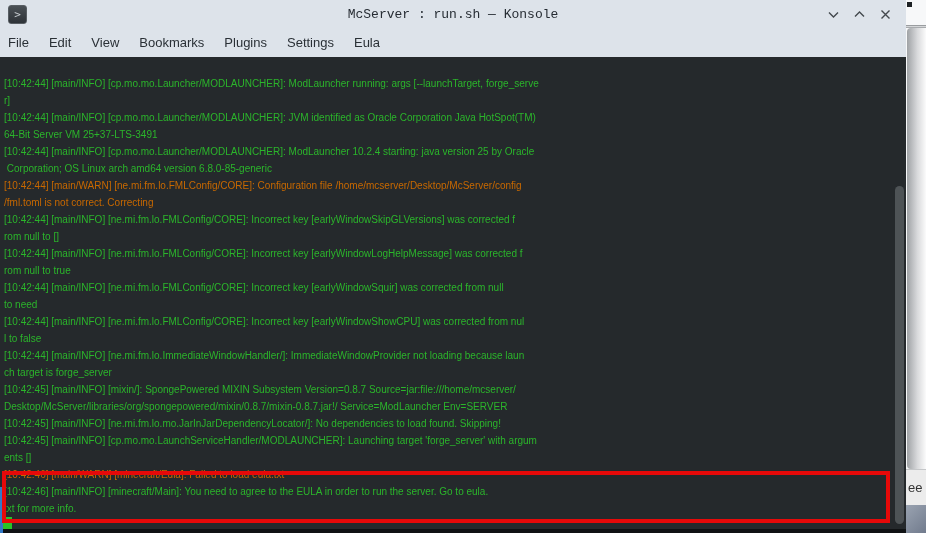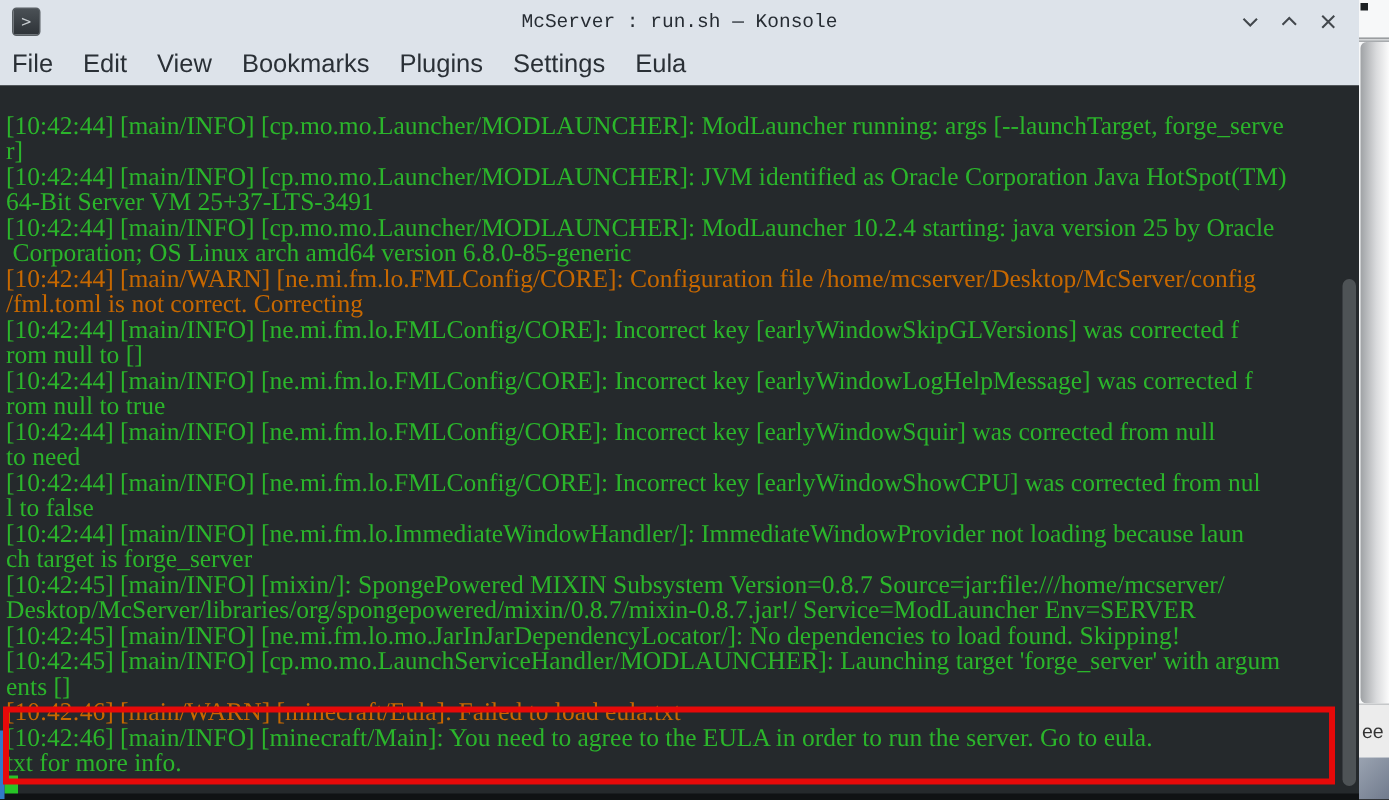--- a/index.html
+++ b/index.html
@@ -23,27 +23,27 @@
   .win-title {
     position: absolute; left: 0; right: 0; top: 0; height: 28px;
     display: flex; align-items: center; justify-content: center;
     font-size: 13px; color: #262c33; pointer-events: none; font-family: Liberation Mono, monospace;
   }
   .win-controls { position: absolute; right: 14px; top: 0; height: 28px; display: flex; align-items: center; gap: 13px; }
   .win-btn { width: 13px; height: 13px; display: flex; align-items: center; justify-content: center; }
   .win-btn svg { display: block; }
 
   .menubar { position: absolute; left: 0; top: 28px; height: 29px; display: flex; align-items: center; gap: 4px; }
-  .menu-item { padding: 0 8px; font-size: 17px; color: #2a3036; height: 29px; display: flex; align-items: center; }
+  .menu-item { padding: 0 8px; font-size: 13px; color: #2a3036; height: 29px; display: flex; align-items: center; }
 
   
   .terminal { position: absolute; left: 0; top: 57px; width: 906px; height: 476px; background: var(--term-bg, #25292c); overflow: hidden; }
   .term-lines { padding: 18px 0 0 4px; }
   .tline {
-    font-family: Liberation Serif, serif; font-size: 17px; line-height: 17px;
+    font-family: Liberation Sans, sans-serif; font-size: 10px; line-height: 17px;
     white-space: pre; color: var(--log-green, #2bb52b);
   }
   .tline.warn { color: var(--log-orange, #c76800); }
 
   .cursor { position: absolute; left: 3px; top: 460px; width: 9px; height: 15px; background: var(--cursor-green, #27c427); }
   .blue-indicator { position: absolute; left: 0; top: 430px; width: 3px; height: 46px; background: var(--indicator-blue, #3179c7); z-index: 3; }
   .bottom-edge { position: absolute; left: 0; top: 472px; width: 906px; height: 4px; background: #101214; z-index: 2; }
 
   .scrollbar { position: absolute; right: 1px; top: 0; width: 12px; height: 476px; }
   .scroll-thumb { position: absolute; left: 2px; top: 129px; width: 9px; height: 338px; background: #4e5356; border-radius: 5px; }

